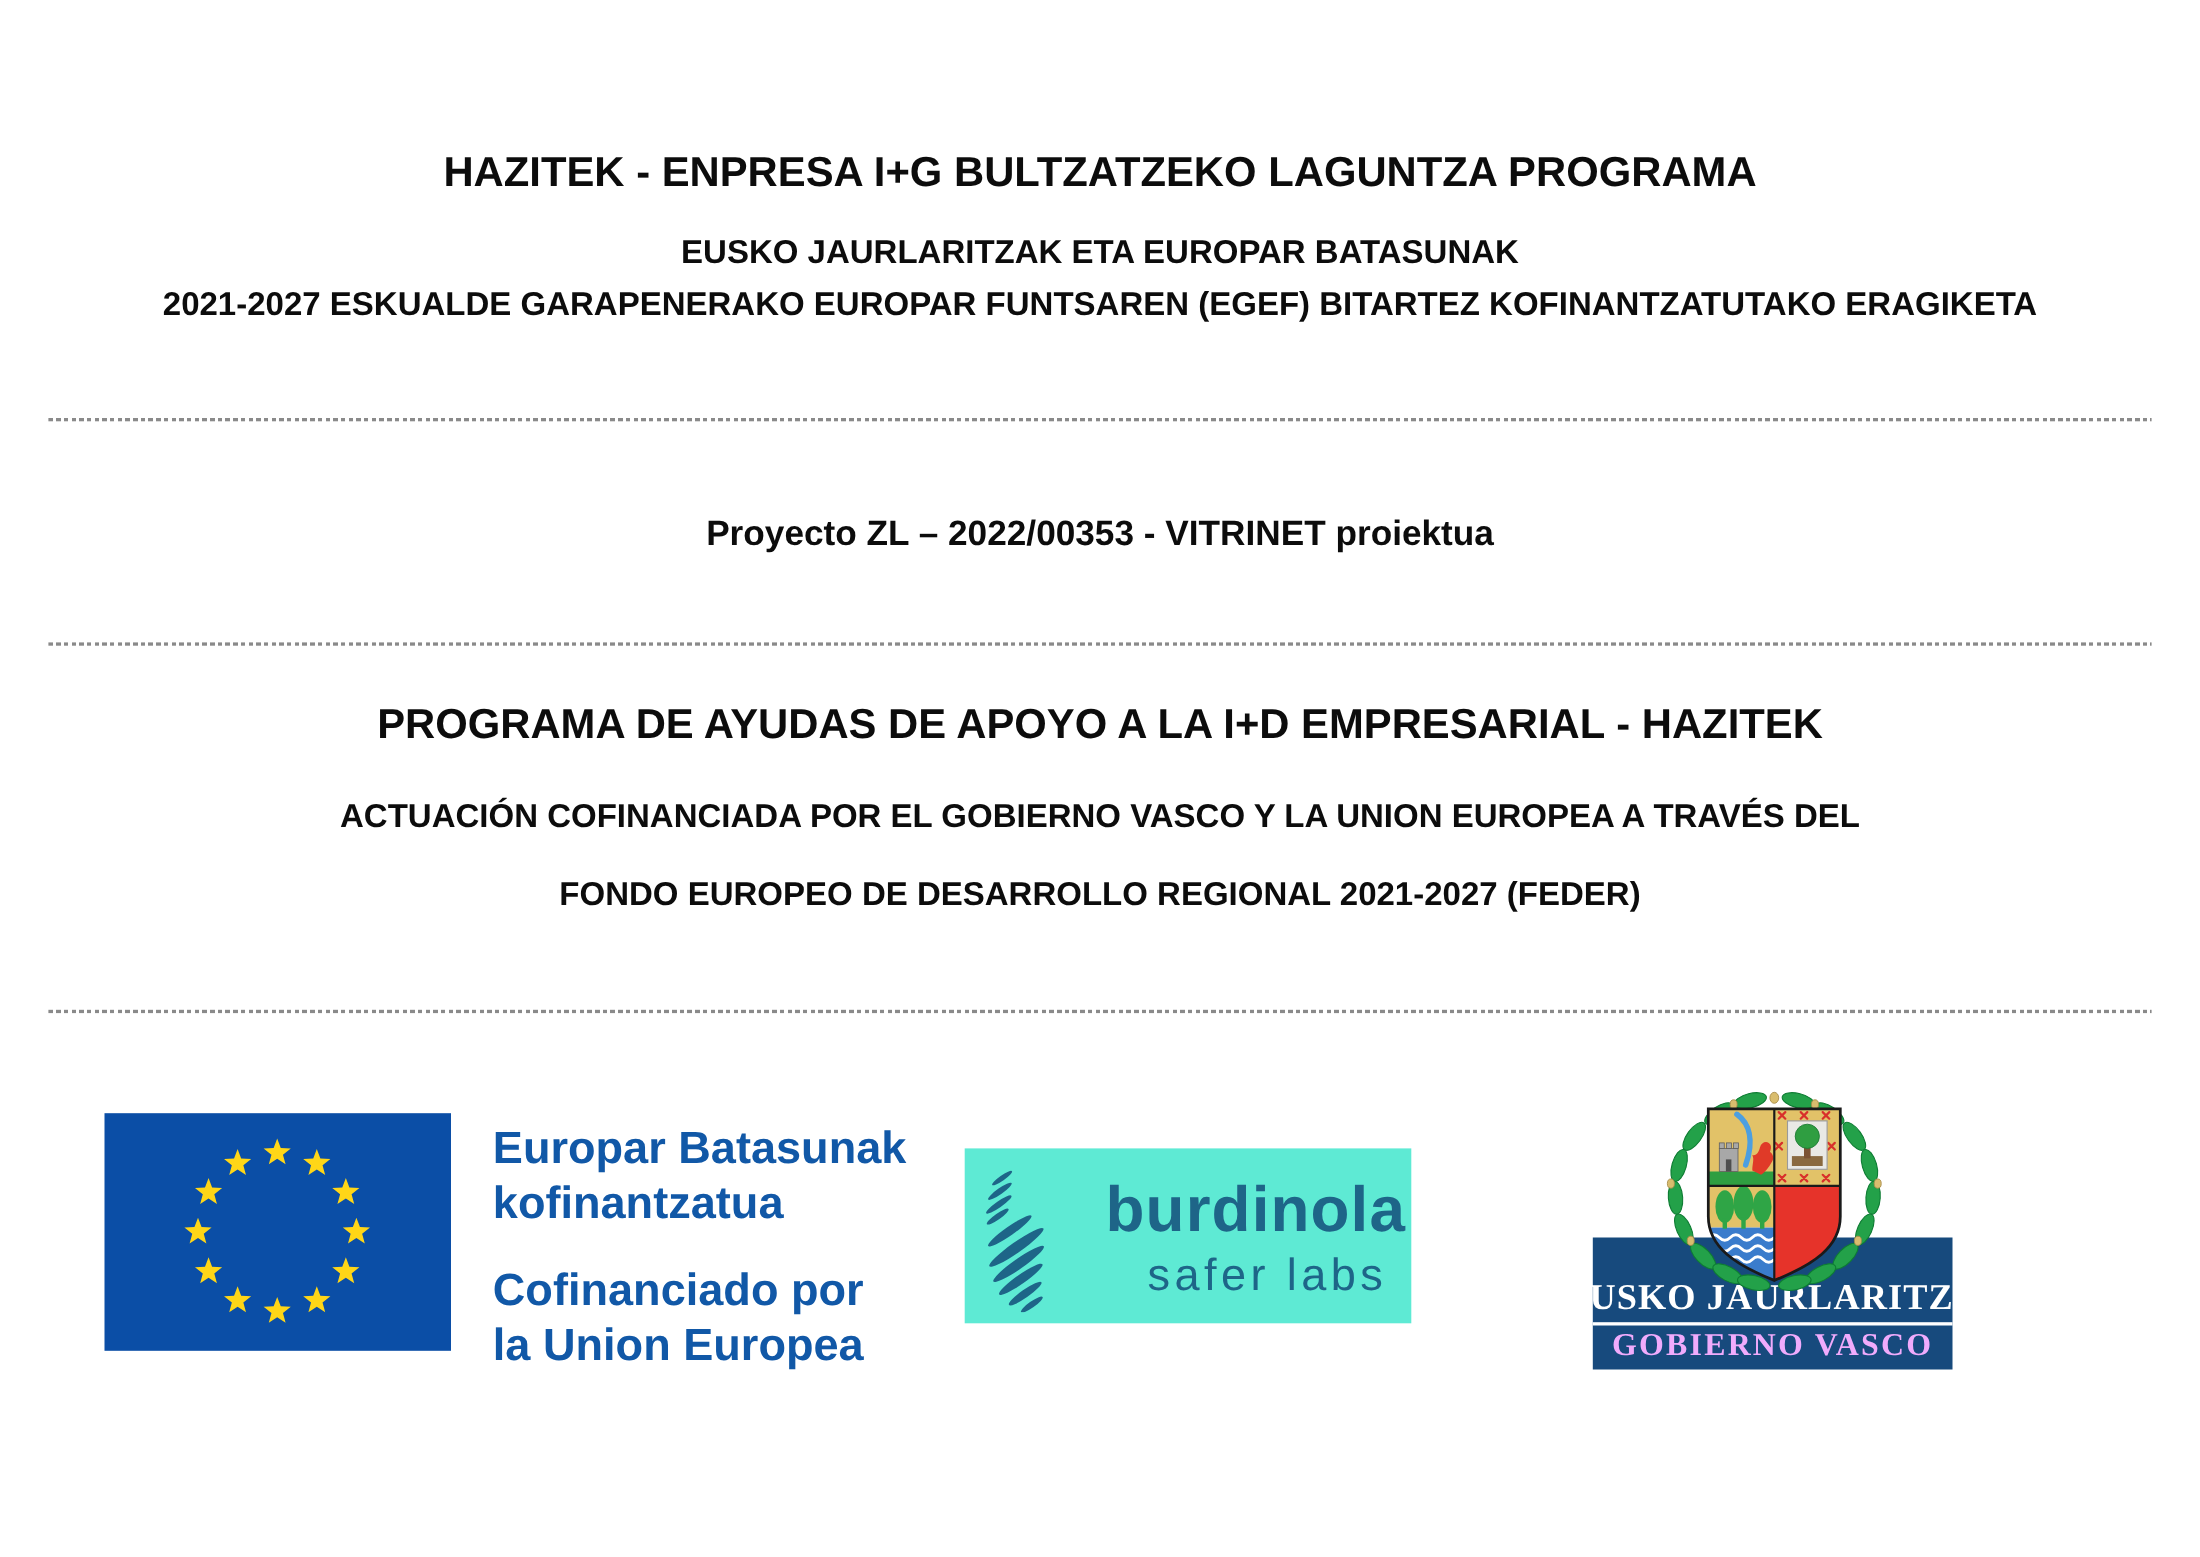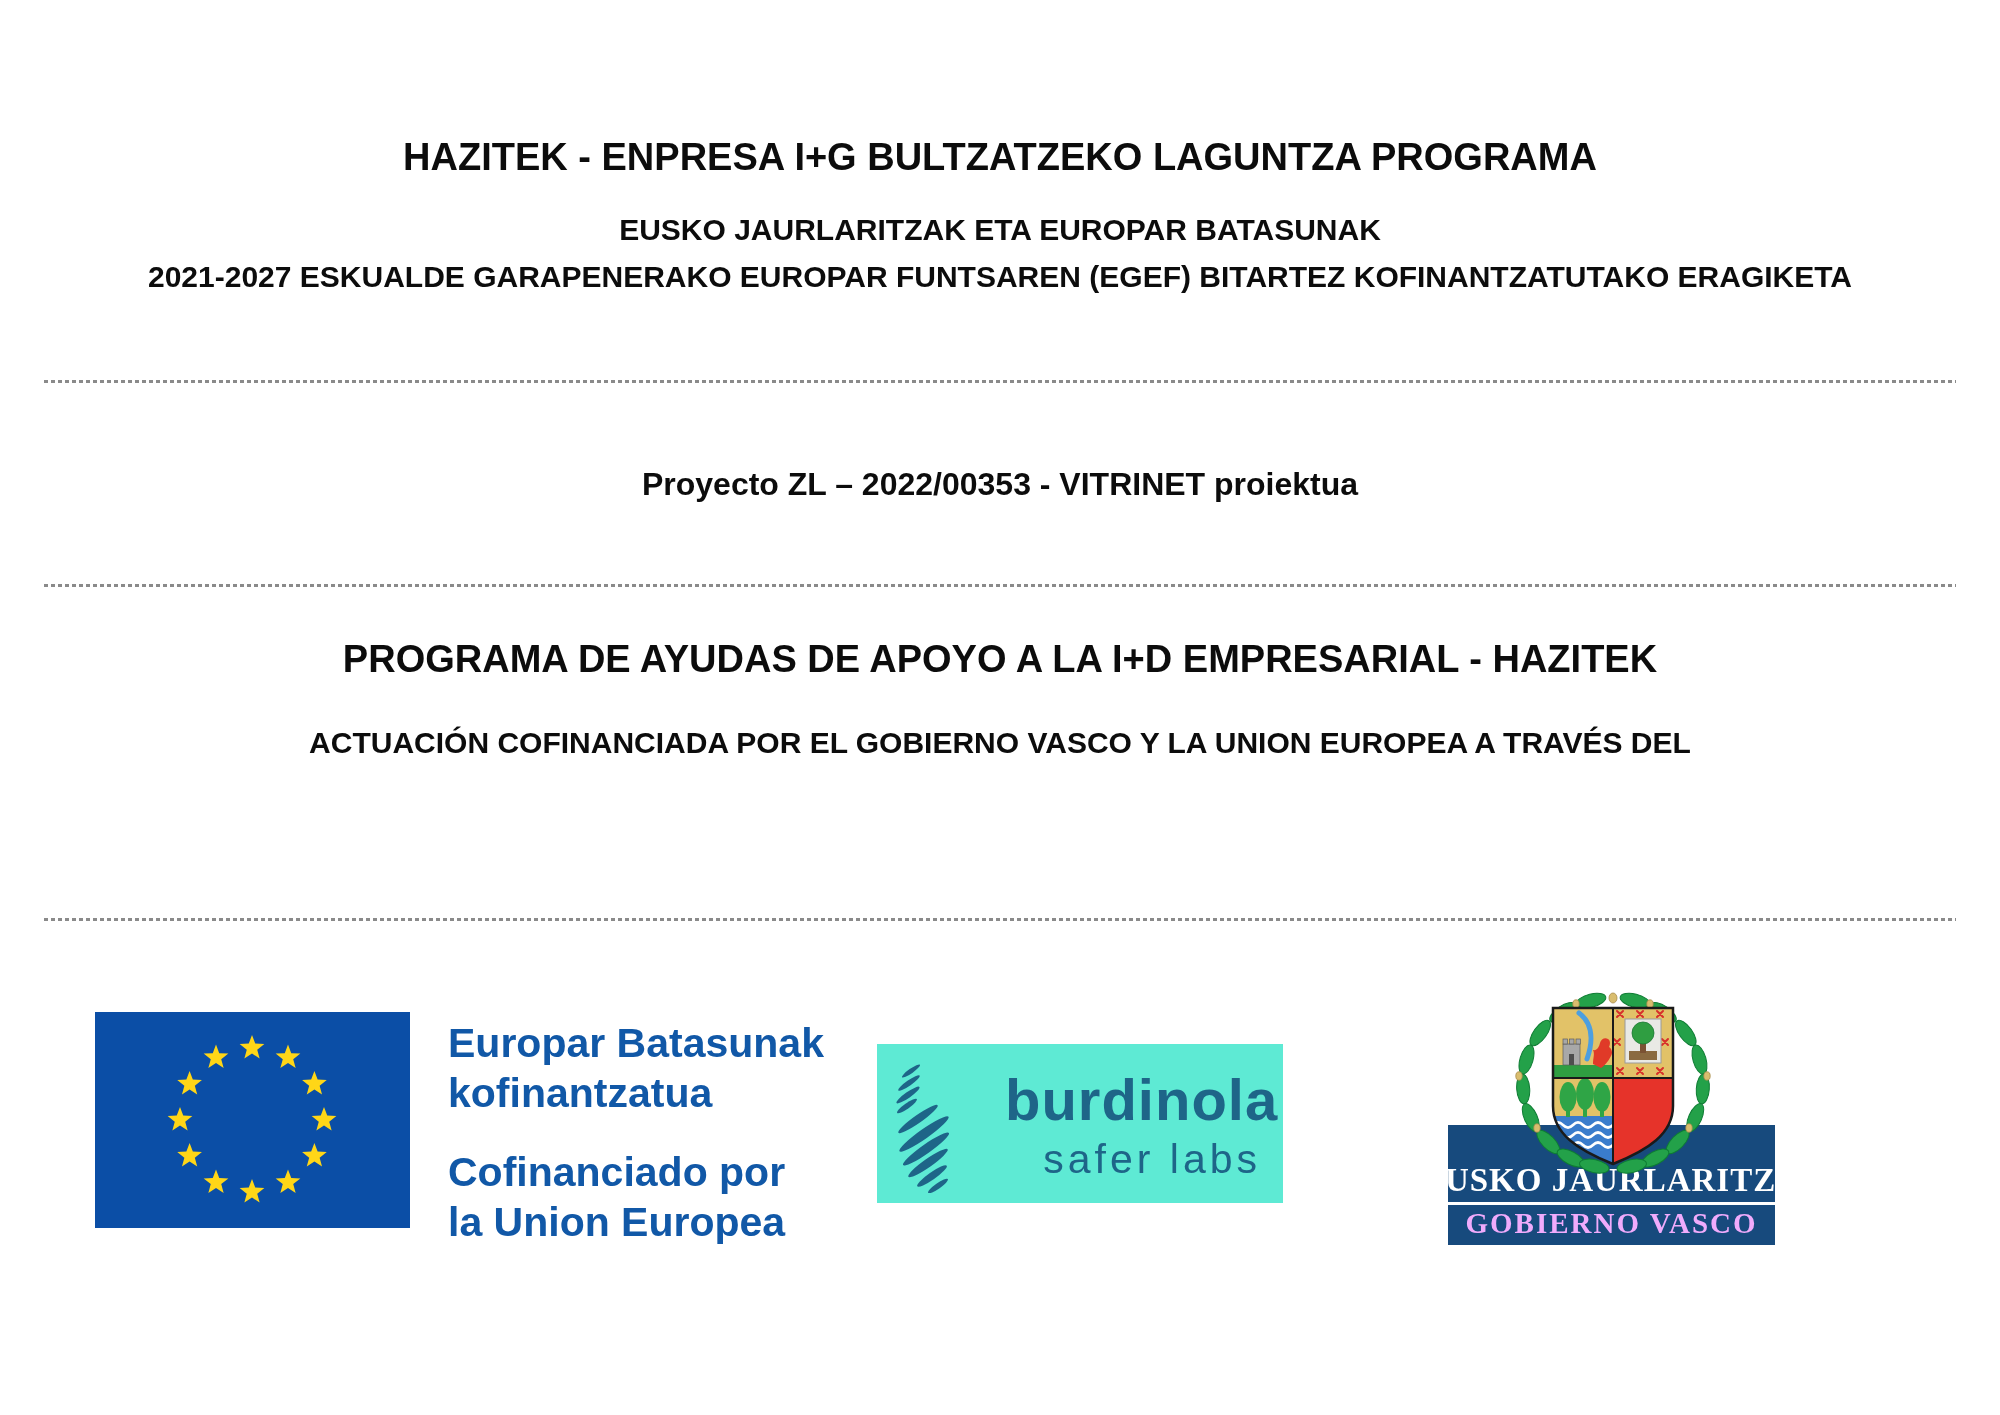--- a/index.html
+++ b/index.html
@@ -58,20 +58,21 @@
   <div class="cline sub2">2021-2027 ESKUALDE GARAPENERAKO EUROPAR FUNTSAREN (EGEF) BITARTEZ KOFINANTZATUTAKO ERAGIKETA</div>
 
   <div class="divider div1"></div>
 
   <div class="cline project">Proyecto ZL – 2022/00353 - VITRINET proiektua</div>
 
   <div class="divider div2"></div>
 
   <div class="cline title2">PROGRAMA DE AYUDAS DE APOYO A LA I+D EMPRESARIAL - HAZITEK</div>
   <div class="cline sub3">ACTUACIÓN COFINANCIADA POR EL GOBIERNO VASCO Y LA UNION EUROPEA A TRAVÉS DEL</div>
+  <div class="cline sub4">FONDO EUROPEO DE DESARROLLO REGIONAL 2021-2027 (FEDER)</div>
 
   <div class="divider div3"></div>
 
   <div class="eu-flag">
     <svg width="315" height="216" viewBox="0 0 315 216">
       <defs>
         <polygon id="star" fill="#ffd617" points="0,-13 3.23,-4.45 12.36,-4.02 5.23,1.7 7.64,10.52 0,5.5 -7.64,10.52 -5.23,1.7 -12.36,-4.02 -3.23,-4.45"></polygon>
       </defs>
       <use href="#star" transform="translate(157,36)"></use>
       <use href="#star" transform="translate(193,45.6)"></use>

